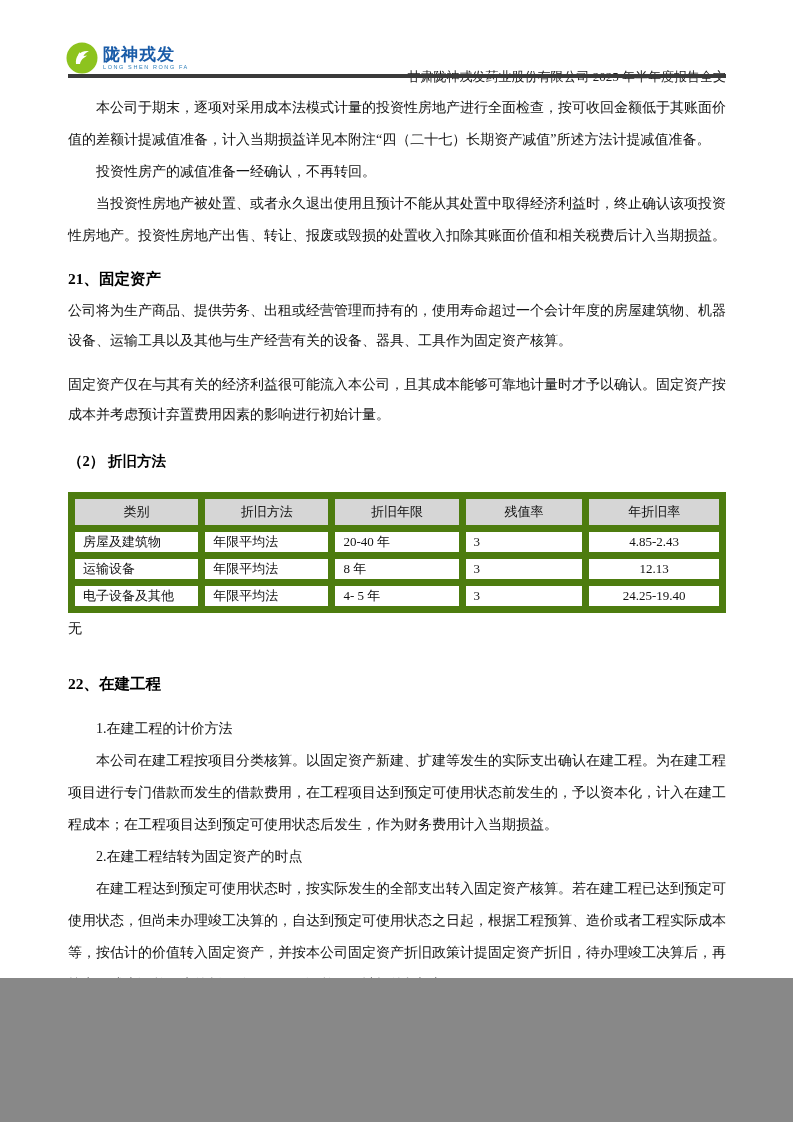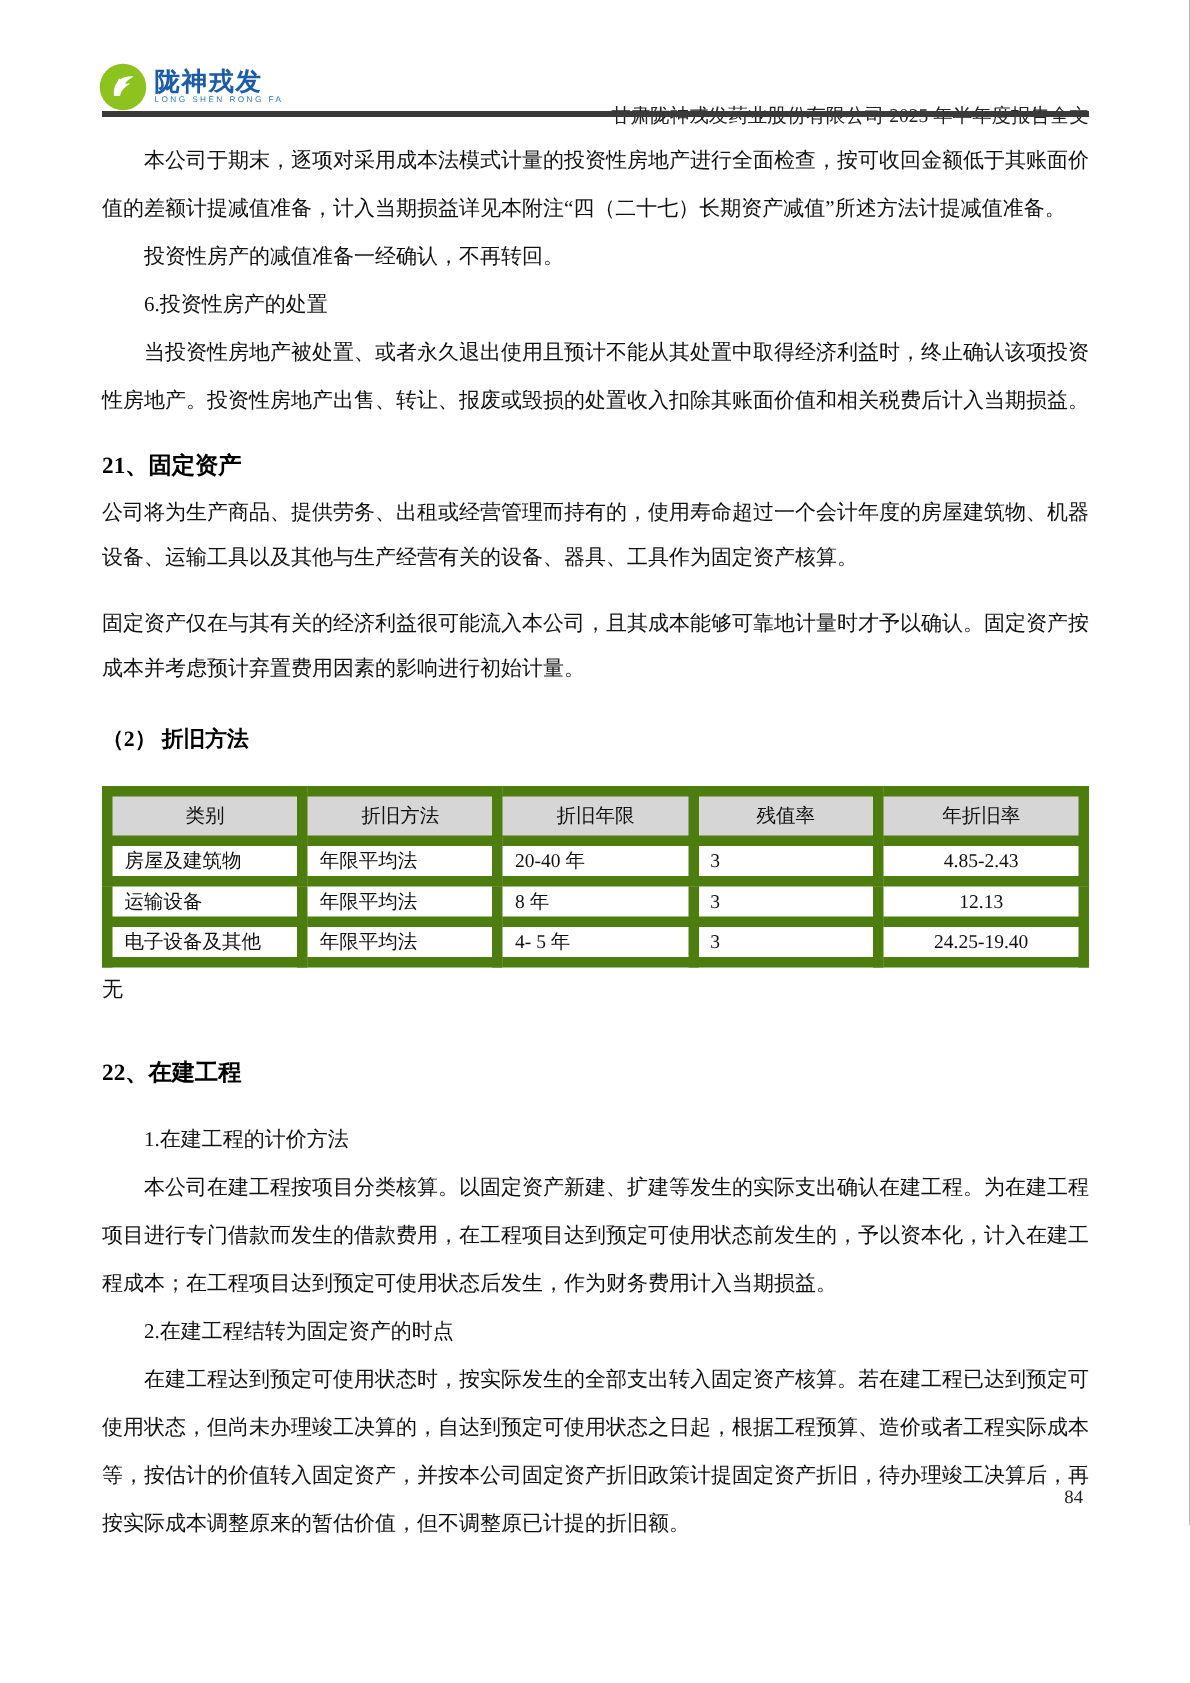--- a/index.html
+++ b/index.html
@@ -1,18 +1,18 @@
 <!DOCTYPE html>
 <html><head>
 <meta charset="utf-8">
 <style>
   html,body { margin:0; padding:0; background:#888; }
   .page {
     position:relative;
-    width:793px; height:1122px;
+    width:793px; height:978px;
     margin:0 auto;
     background:#ffffff;
     font-family:"Liberation Serif","DejaVu Serif",serif;
     color:#111;
     overflow:hidden;
   }
 
   
   .header-logo {
     position:absolute; left:66px; top:42px;
@@ -100,21 +100,20 @@
       <span class="logo-en">LONG SHEN RONG FA</span>
     </div>
   </div>
   <div class="header-title">甘肃陇神戎发药业股份有限公司 2025 年半年度报告全文</div>
   <div class="header-rule"></div>
 
   <div class="content">
 
     <p class="flow indent">本公司于期末，逐项对采用成本法模式计量的投资性房地产进行全面检查，按可收回金额低于其账面价值的差额计提减值准备，计入当期损益详见本附注“四（二十七）长期资产减值”所述方法计提减值准备。</p>
     <p class="flow indent">投资性房产的减值准备一经确认，不再转回。</p>
-    <p class="flow indent">6.投资性房产的处置</p>
     <p class="flow indent">当投资性房地产被处置、或者永久退出使用且预计不能从其处置中取得经济利益时，终止确认该项投资性房地产。投资性房地产出售、转让、报废或毁损的处置收入扣除其账面价值和相关税费后计入当期损益。</p>
 
     <h2 class="sec">21、固定资产</h2>
     <p class="block">公司将为生产商品、提供劳务、出租或经营管理而持有的，使用寿命超过一个会计年度的房屋建筑物、机器设备、运输工具以及其他与生产经营有关的设备、器具、工具作为固定资产核算。</p>
     <p class="block">固定资产仅在与其有关的经济利益很可能流入本公司，且其成本能够可靠地计量时才予以确认。固定资产按成本并考虑预计弃置费用因素的影响进行初始计量。</p>
     <h3 class="sub">（2）  折旧方法</h3>
 
     <table class="dep">
       <thead>
         <tr>

